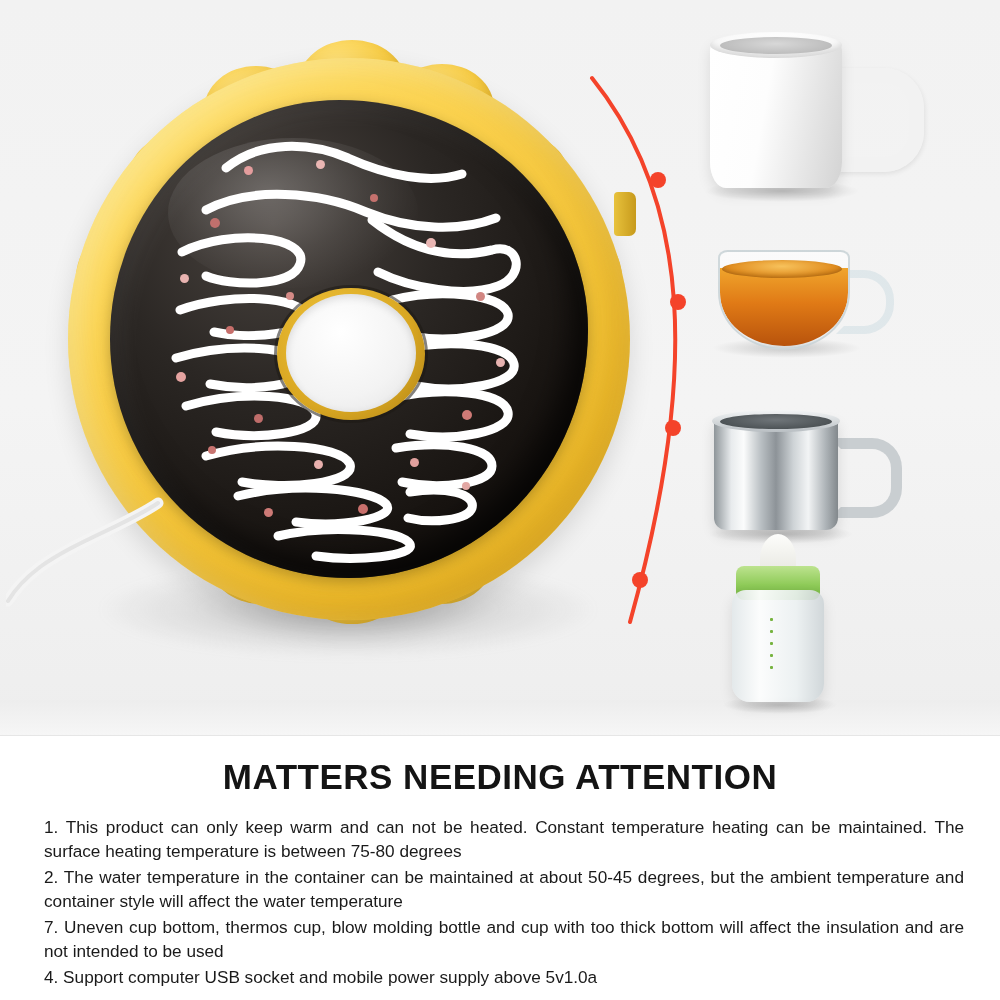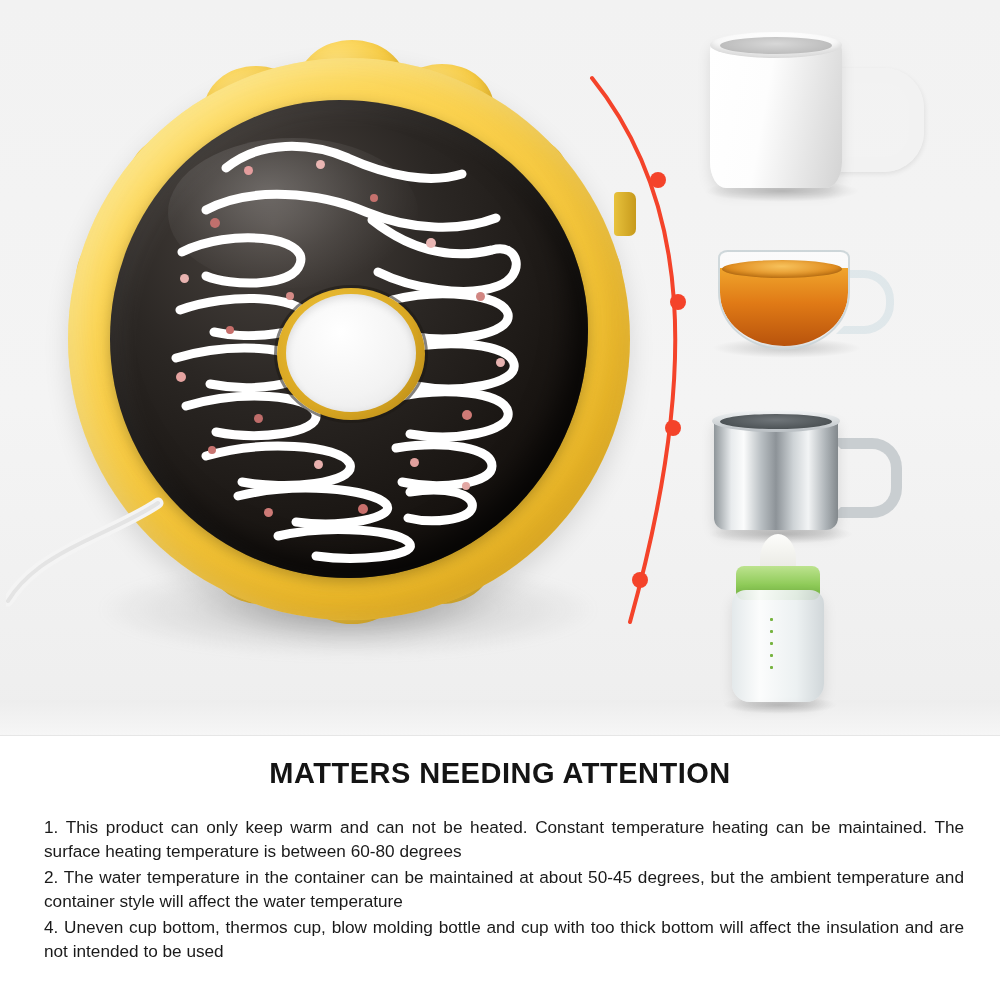--- a/index.html
+++ b/index.html
@@ -277,21 +277,21 @@
   }
   #notice-divider {
     position: absolute; left: 0; top: 0; width: 1000px; height: 1px;
     background: #e6e6e6;
   }
   #notice-title {
     position: absolute;
     left: 0; top: 22px;
     width: 1000px;
     text-align: center;
-    font-size: 29px;
+    font-size: 35px;
     font-weight: bold;
     letter-spacing: 0.5px;
     color: #141414;
   }
   #notice-list {
     position: absolute;
     left: 44px; top: 80px;
     width: 920px;
     color: #1a1a1a;
     font-size: 17.2px;
@@ -433,19 +433,20 @@
         <div class="bottle-scale" style="left:110px;top:648px;"></div>
       </div>
 
     </div>
   </div>
 
   <div id="notice">
     <div id="notice-divider"></div>
     <div id="notice-title">MATTERS NEEDING ATTENTION</div>
     <div id="notice-list">
-      <p>1. This product can only keep warm and can not be heated. Constant temperature heating can be maintained. The surface heating temperature is between 60-80 degrees</p>
+      <p>1. This product can only keep warm and can not be heated. Constant temperature heating can be maintained. The surface heating temperature is between 75-80 degrees</p>
       <p>2. The water temperature in the container can be maintained at about 50-45 degrees, but the ambient temperature and container style will affect the water temperature</p>
-      <p>4. Uneven cup bottom, thermos cup, blow molding bottle and cup with too thick bottom will affect the insulation and are not intended to be used</p>
+      <p>7. Uneven cup bottom, thermos cup, blow molding bottle and cup with too thick bottom will affect the insulation and are not intended to be used</p>
+      <p style="text-align:left;">4. Support computer USB socket and mobile power supply above 5v1.0a</p>
     </div>
   </div>
 
 </div>
 
 </body></html>

